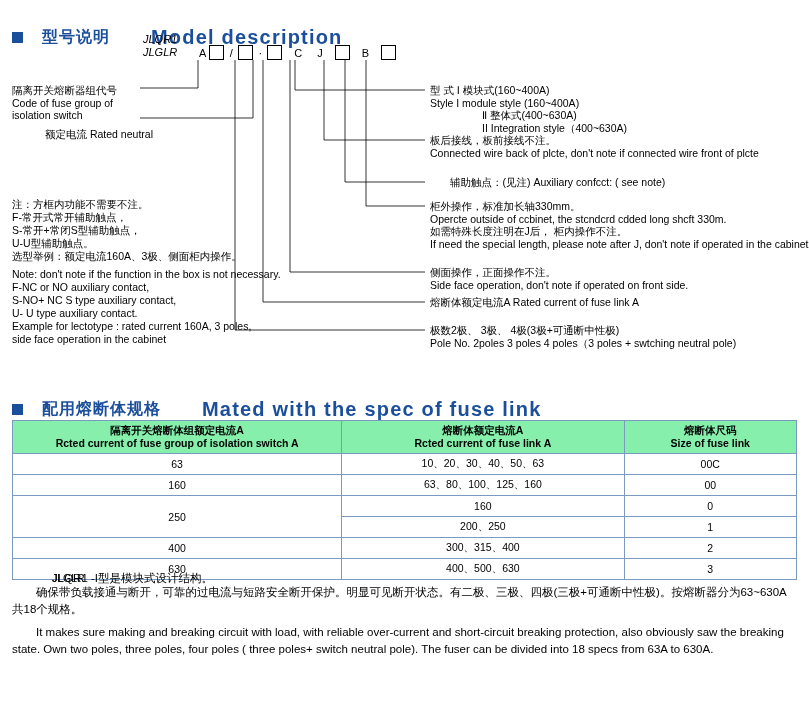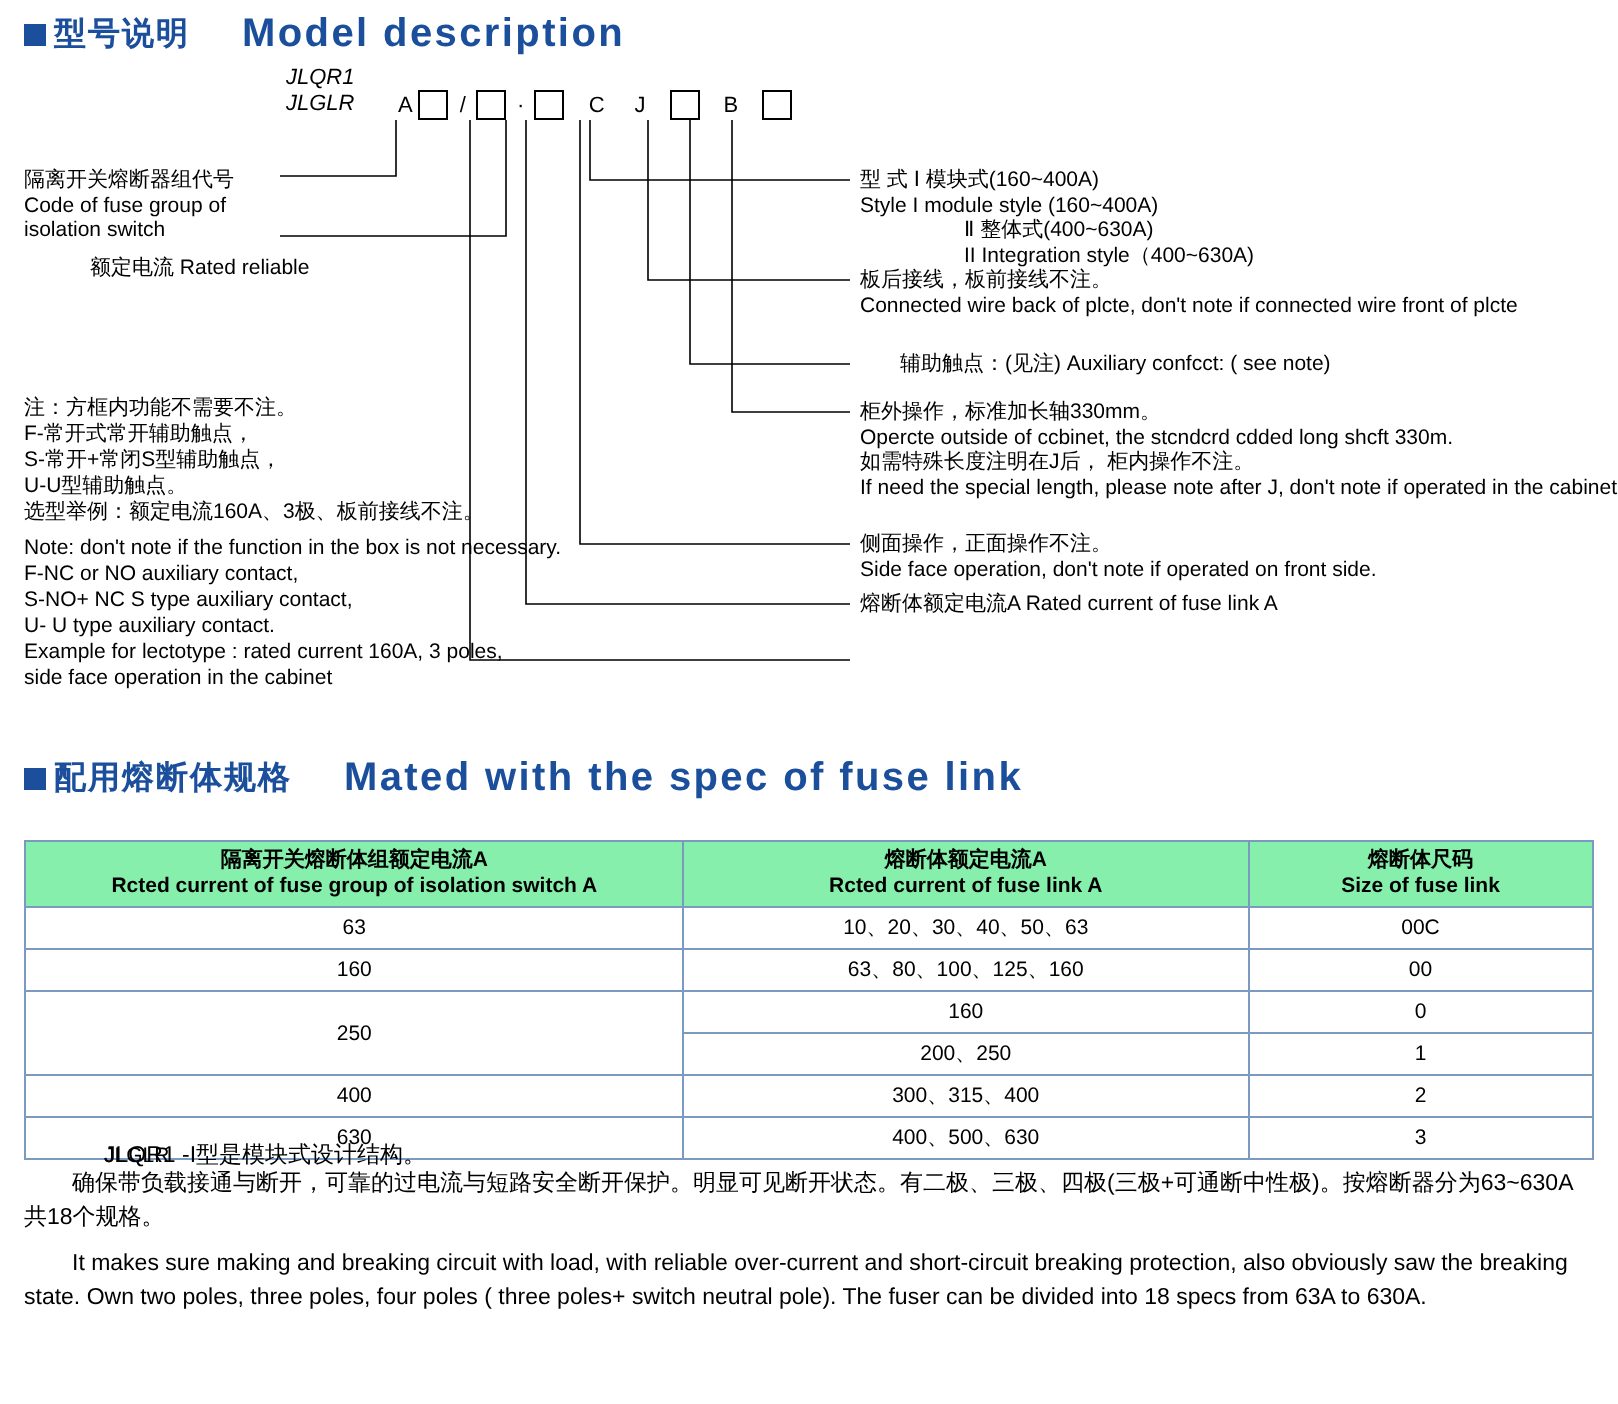--- a/index.html
+++ b/index.html
@@ -19,21 +19,22 @@
     position: relative;
     width: 809px;
     height: 702px;
   }
 
   
   .sec-head {
     position: absolute;
     display: flex;
     align-items: center;
-    gap: 4px;
+    gap: 19px;
+    margin-top: 20px;
   }
   .sec-head .marker {
     width: 11px;
     height: 11px;
     background: #1b4f9c;
     display: inline-block;
   }
   .sec-head .cn {
     font-size: 16px;
     font-weight: bold;
@@ -214,21 +215,21 @@
   </svg>
 
   <div class="left-ann" style="left:12px; top:84px; width:126px;">
     <span class="cn">隔离开关熔断器组代号</span>
     <span class="en">Code of fuse group</span>
     <span class="en">of isolation switch</span>
   </div>
 
   <div class="left-ann" style="left:45px; top:128px;">
     <span class="cn">额定电流</span>
-    <span class="en">Rated reliable</span>
+    <span class="en">Rated neutral</span>
   </div>
 
   <div class="ann" style="left:430px; top:84px;">
     <span class="cn">型 式    Ⅰ 模块式(160~400A)</span>
     <span class="en">Style    I module style (160~400A)</span>
     <span class="cn" style="padding-left:52px;">Ⅱ 整体式(400~630A)</span>
     <span class="en" style="padding-left:52px;">II Integration style（400~630A)</span>
   </div>
 
   <div class="ann" style="left:430px; top:134px;">
@@ -249,27 +250,31 @@
 
   <div class="ann" style="left:430px; top:266px;">
     <span class="cn">侧面操作，正面操作不注。</span>
     <span class="en">Side face operation, don't note if operated on front side.</span>
   </div>
 
   <div class="ann" style="left:430px; top:296px;">
     <span class="cn">熔断体额定电流A  Rated current of fuse link A</span>
   </div>
 
+  <div class="ann" style="left:430px; top:324px;">
+    <span class="cn">极数2极、 3极、 4极(3极+可通断中性极)</span>
+    <span class="en">Pole No. 2poles  3 poles  4 poles（3 poles + swtching neutral pole)</span>
+  </div>
 
   <div class="note-block" style="top:198px;">
     <div>注：方框内功能不需要不注。</div>
     <div>F-常开式常开辅助触点，</div>
     <div>S-常开+常闭S型辅助触点，</div>
     <div>U-U型辅助触点。</div>
-    <div>选型举例：额定电流160A、3极、板前接线不注。</div>
+    <div>选型举例：额定电流160A、3极、侧面柜内操作。</div>
   </div>
 
   <div class="note-block" style="top:268px;">
     <div>Note: don't note if the function in the box is not necessary.</div>
     <div>F-NC or NO auxiliary contact,</div>
     <div>S-NO+ NC S type auxiliary contact,</div>
     <div>U- U type auxiliary contact.</div>
     <div>Example for lectotype : rated current 160A, 3 poles,</div>
     <div>side face operation in the cabinet</div>
   </div>

